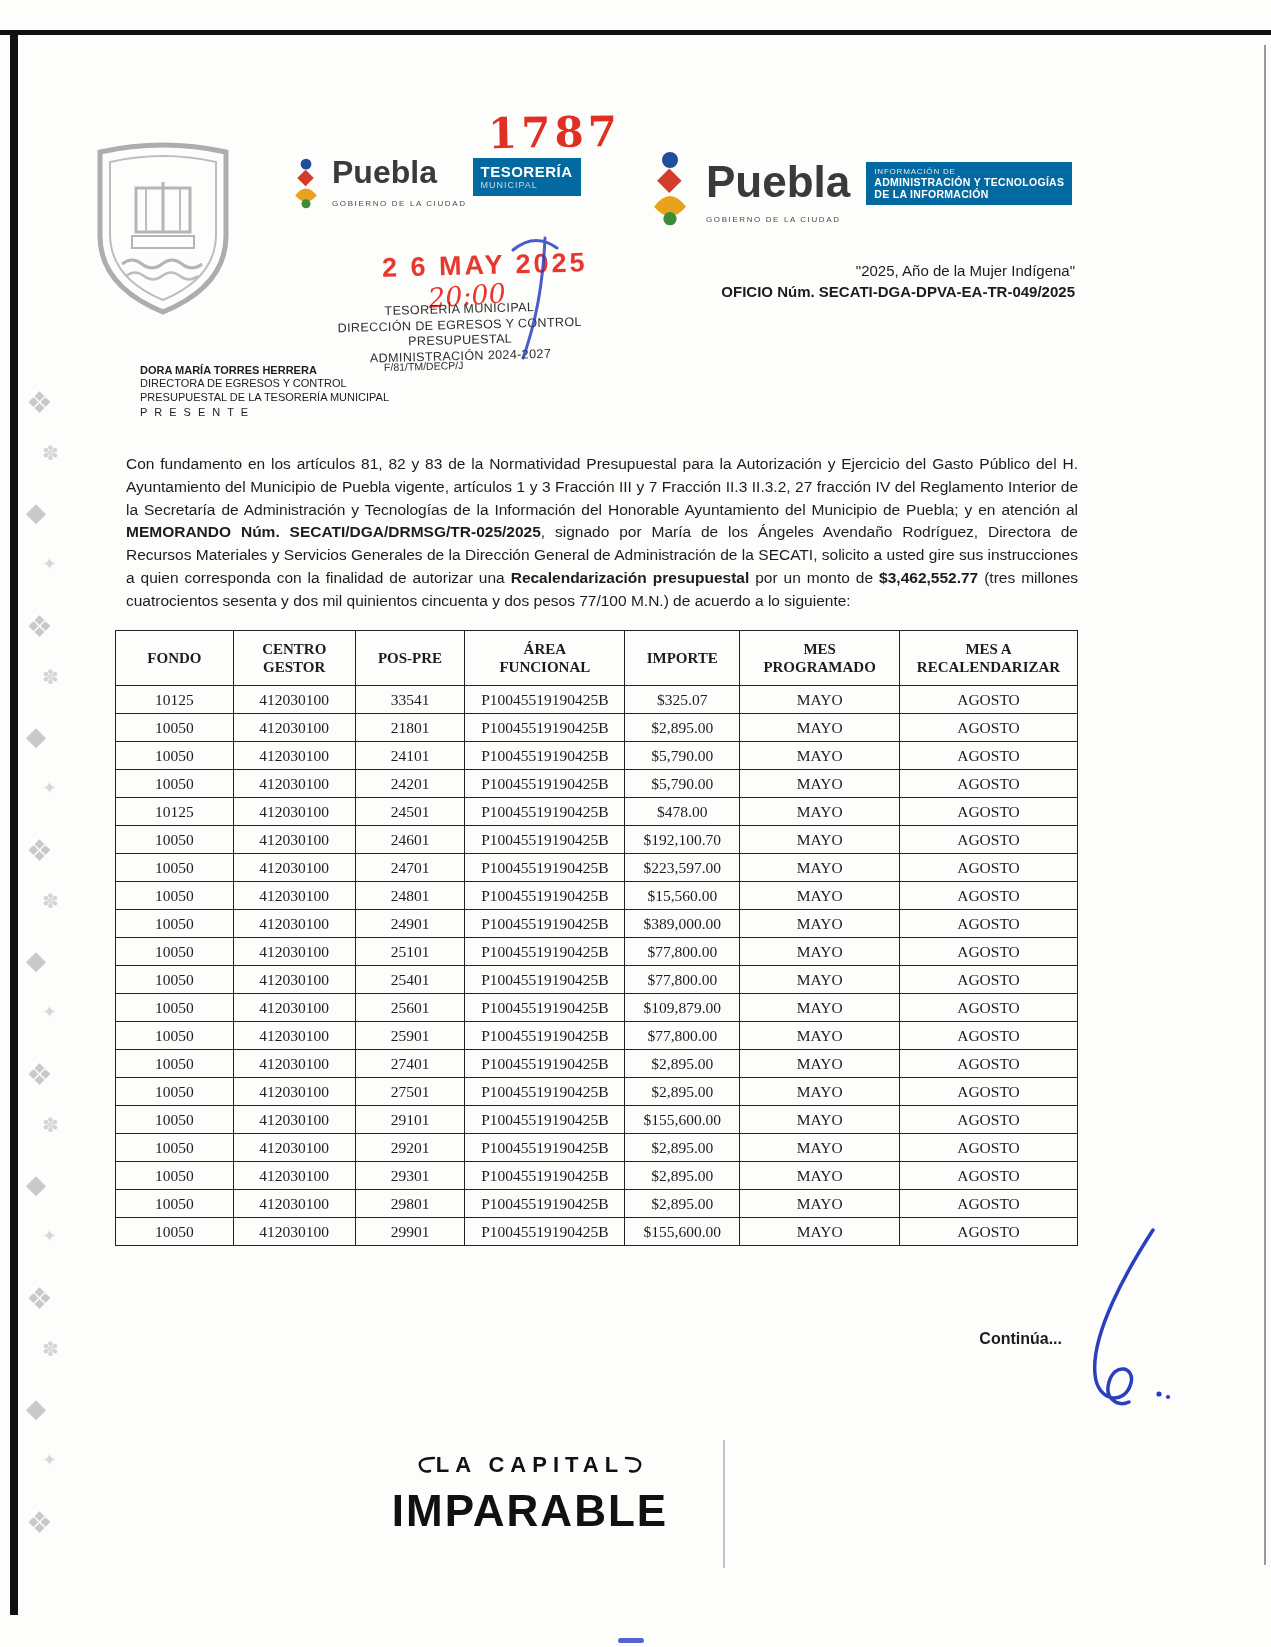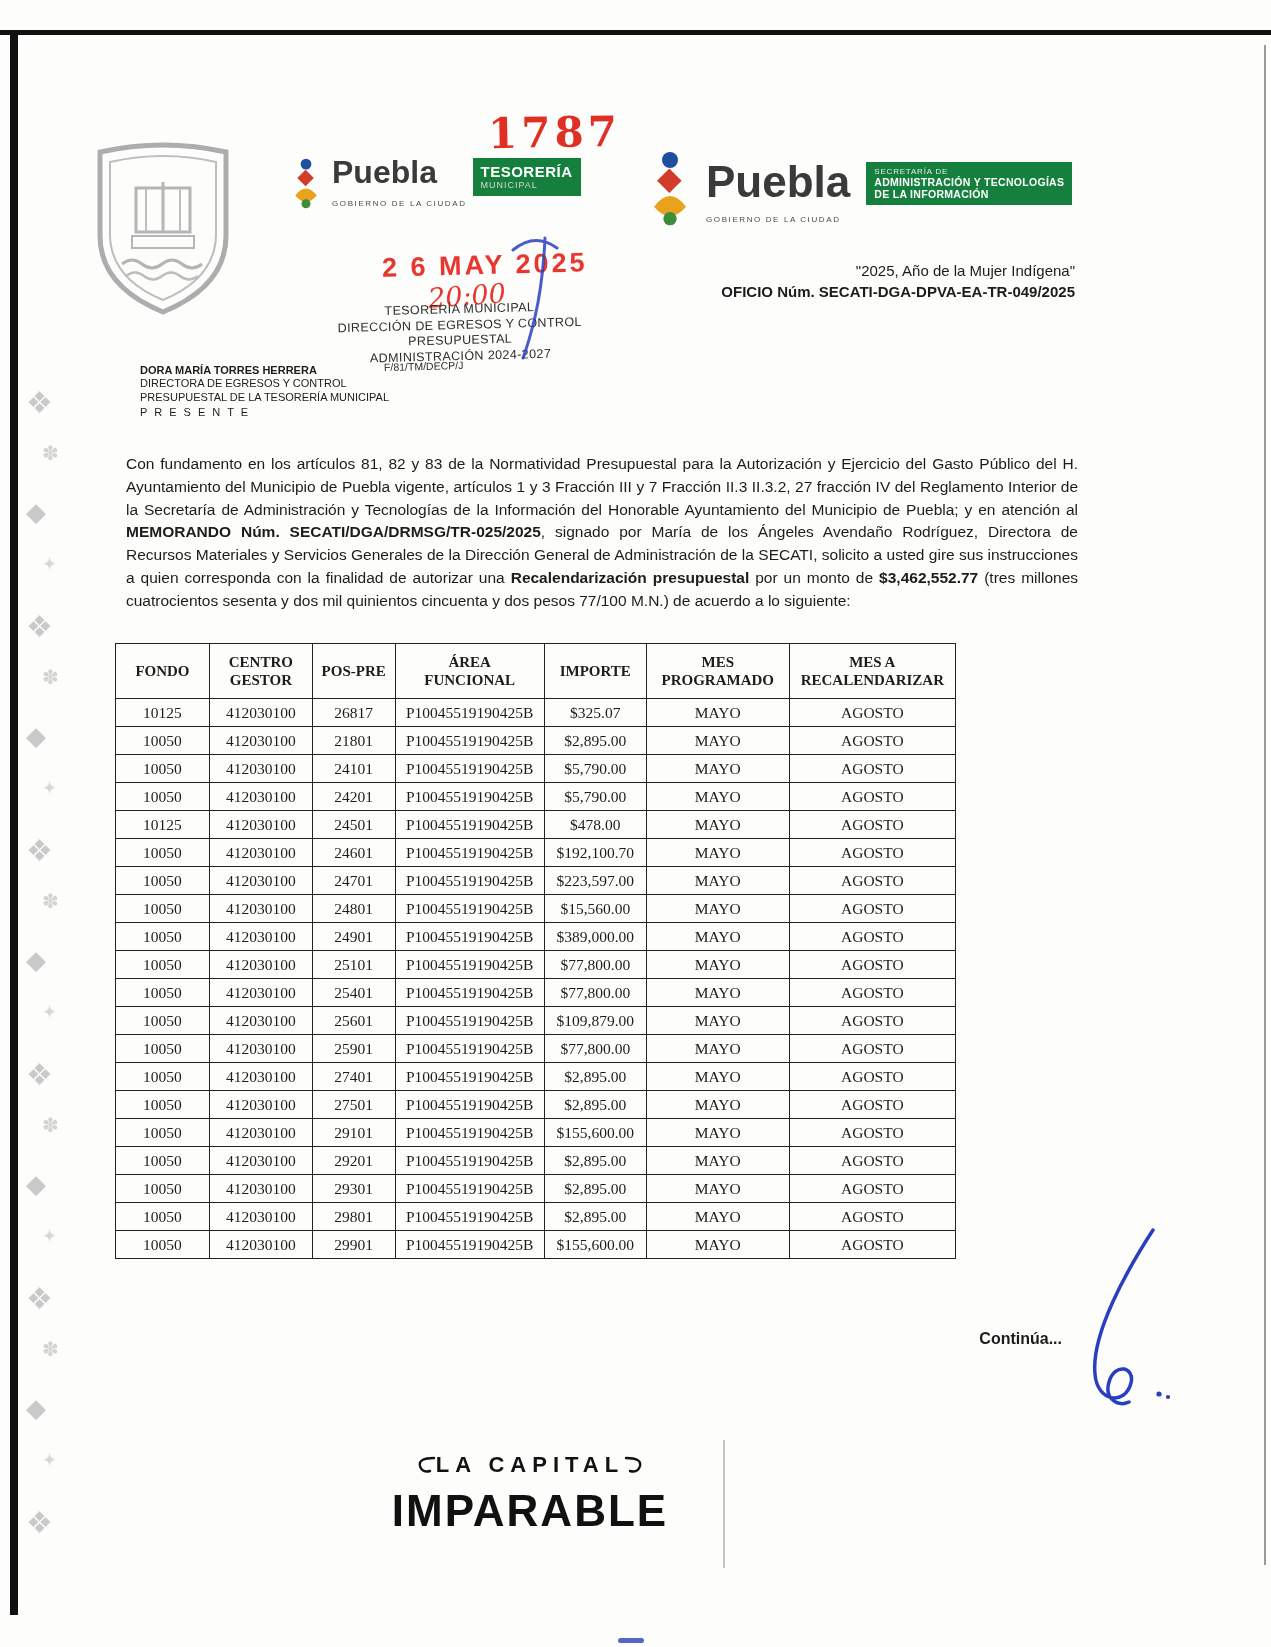--- a/index.html
+++ b/index.html
@@ -27,21 +27,21 @@
 
   
   .crest{position:absolute; left:88px; top:136px;}
 
   
   .logo-tes{position:absolute; left:288px; top:156px; display:flex; align-items:flex-start;}
   .logo-icon{margin-right:8px;}
   .brand{font-weight:bold; color:#3a3a3a; line-height:1;}
   .logo-tes .brand{font-size:32px;}
   .brand-sub{font-size:8px; letter-spacing:1.6px; color:#4a4a4a; margin-top:11px;}
-  .blackbox{background:#15803d; color:#fff; padding:5px 8px; line-height:1.15;}
+  .blackbox{background:#0369a1; color:#fff; padding:5px 8px; line-height:1.15;}
   .box-tes{margin-left:6px; margin-top:2px;}
   .box-tes .l1{font-size:15px; font-weight:bold; letter-spacing:0.5px;}
   .box-tes .l2{font-size:9px; letter-spacing:1px; color:#d8d8d8;}
 
   
   .stamp-date{position:absolute; left:382px; top:250px; color:#e8372f; font-weight:bold;
     font-size:27px; letter-spacing:3px; transform:rotate(-1.5deg); font-family:"Liberation Sans",sans-serif;}
   .stamp-time{position:absolute; left:428px; top:280px; color:#e8372f; font-size:27px;
     font-family:"DejaVu Serif",serif; font-style:italic; transform:rotate(-4deg);}
   .stamp-lines{position:absolute; left:295px; top:302px; width:330px; text-align:center;
@@ -64,21 +64,21 @@
   
   .addressee{position:absolute; left:140px; top:364px; font-size:11px; line-height:1.22;}
   .addressee .name{font-weight:bold;}
   .addressee .presente{letter-spacing:2px; margin-top:2px;}
 
   
   .body-par{position:absolute; left:126px; top:453px; width:952px; font-size:15.5px;
     line-height:1.47; text-align:justify;}
 
   
-  .doc-table{position:absolute; left:115px; top:643px; width:841px; border-collapse:collapse;
+  .doc-table{position:absolute; left:115px; top:630px; width:963px; border-collapse:collapse;
     font-family:"Liberation Serif",serif;}
   .doc-table th,.doc-table td{border:1.5px solid #222; text-align:center; vertical-align:middle;}
   .doc-table th{font-size:15px; font-weight:bold; padding:9px 3px; white-space:pre-line; line-height:1.2;}
   .doc-table td{font-size:15.5px; padding:4.5px 3px;}
 
   
   .continua{position:absolute; right:209px; top:1330px; font-size:16px; font-weight:bold;}
 
   
   .signature{position:absolute; left:1055px; top:1222px;}
@@ -184,21 +184,21 @@
         <rect x="13" y="18" width="13" height="13" fill="#d23c2a" transform="rotate(45 19.5 24.5)"></rect>
         <path d="M8 44 q12 -16 24 0 q-12 14 -24 0" fill="#e8a21c"></path>
         <circle cx="20" cy="53" r="5" fill="#3c8c3c"></circle>
       </svg>
     </span>
     <span>
       <div class="brand">Puebla</div>
       <div class="brand-sub">GOBIERNO DE LA CIUDAD</div>
     </span>
     <span class="blackbox box-sec">
-      <div class="s1">SECRETARÍA DE</div>
+      <div class="s1">INFORMACIÓN DE</div>
       <div class="s2">ADMINISTRACIÓN Y TECNOLOGÍAS</div>
       <div class="s3">DE LA INFORMACIÓN</div>
     </span>
   </div>
 
   <div class="office-info">
     <div>"2025, Año de la Mujer Indígena"</div>
     <div class="oficio">OFICIO Núm. SECATI-DGA-DPVA-EA-TR-049/2025</div>
   </div>
 
@@ -233,21 +233,21 @@
         <th>MES
 PROGRAMADO</th>
         <th>MES A
 RECALENDARIZAR</th>
       </tr>
     </thead>
     <tbody>
         <tr>
           <td>10125</td>
           <td>412030100</td>
-          <td>26817</td>
+          <td>33541</td>
           <td>P10045519190425B</td>
           <td>$325.07</td>
           <td>MAYO</td>
           <td>AGOSTO</td>
         </tr>
         <tr>
           <td>10050</td>
           <td>412030100</td>
           <td>21801</td>
           <td>P10045519190425B</td>

